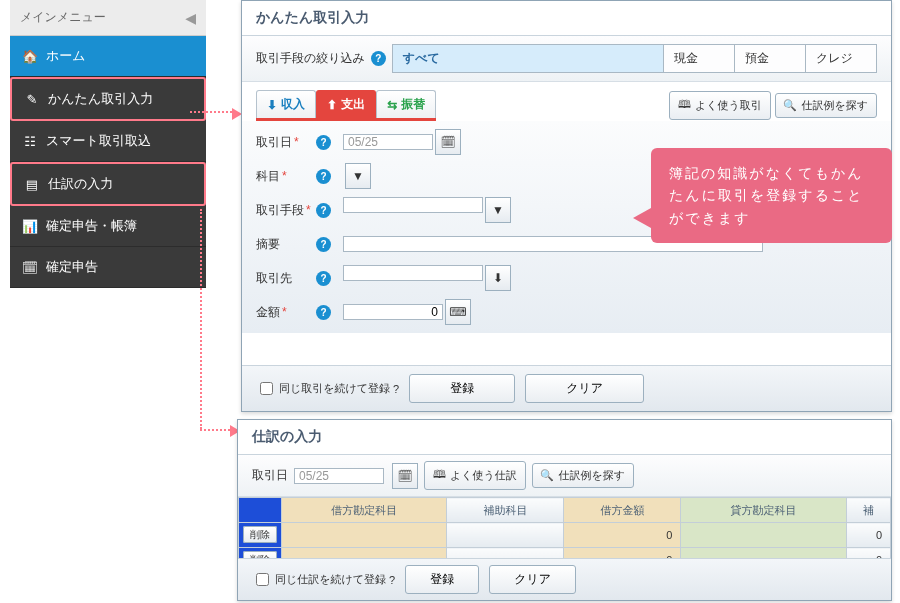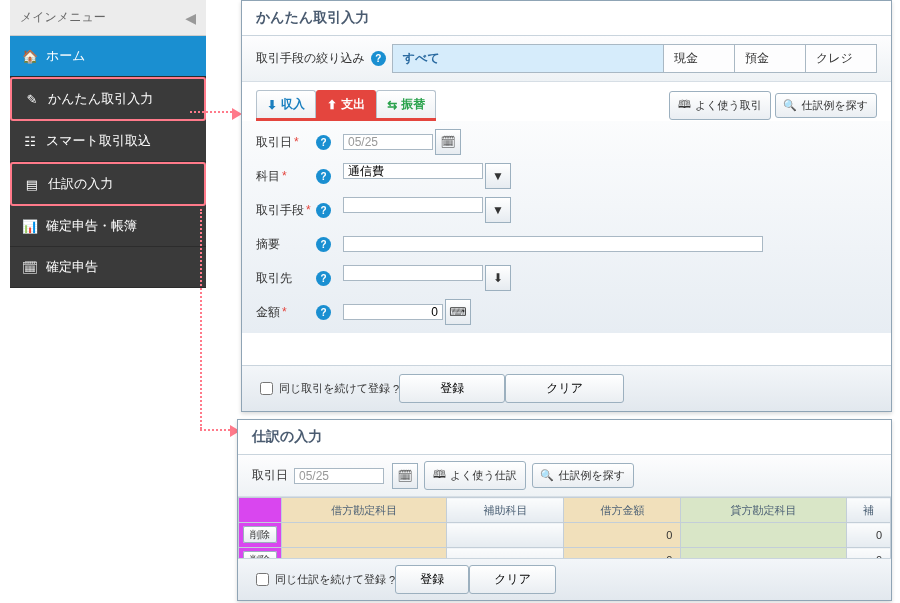--- a/index.html
+++ b/index.html
@@ -47,39 +47,39 @@
 .req{color:#e4453e;margin-left:2px}
 .frow .help{width:15px;height:15px;border-radius:50%;background:#1a8fd1;color:#fff;display:inline-flex;align-items:center;justify-content:center;font-size:10px;font-weight:bold;margin-right:12px;margin-left:2px}
 .inp{height:16px;border:1px solid #a9b8c4;background:#fff;padding:0 4px;font-size:12px;box-sizing:border-box}
 .date{width:90px;color:#999}
 .calbtn,.kbbtn,.ddbtn{width:24px;height:24px;border:1px solid #9cb0bf;background:linear-gradient(#fff,#e6ebf0);display:inline-flex;align-items:center;justify-content:center;margin-left:2px;cursor:pointer;font-size:12px}
 .sel{display:flex}
 .sel .inp{width:140px}
 .longinp{width:420px}
 .amt{width:100px;text-align:right}
 
-.footbar{position:absolute;left:0;right:0;bottom:0;display:flex;align-items:center;padding:8px 14px;border-top:1px solid #c9d4dd;background:linear-gradient(#f3f6f9,#e2e8ee)}
+.footbar{position:absolute;left:0;right:0;bottom:0;display:flex;align-items:center;gap:10px;padding:8px 14px;border-top:1px solid #c9d4dd;background:linear-gradient(#f3f6f9,#e2e8ee)}
 .footbar label{display:flex;align-items:center;gap:3px;font-size:11px}
 .bigbtn{padding:5px 40px;border:1px solid #9cb0bf;border-radius:3px;background:linear-gradient(#fff,#eaeef2);font-size:12px;cursor:pointer}
 
 .callout{position:absolute;background:#ea6a84;color:#fff;padding:14px 18px;font-size:14px;line-height:1.6;border-radius:6px;letter-spacing:2px}
 .callout::before{content:"";position:absolute;width:0;height:0;border-right:18px solid #ea6a84;border-top:10px solid transparent;border-bottom:10px solid transparent;left:-18px;top:60px}
 .co1{left:651px;top:148px;width:205px}
 .co2{left:587px;top:420px;width:270px}
 .co2::before{left:-18px;top:72px}
 
 .p2{left:237px;top:419px;width:653px;height:180px}
 .jrow{display:flex;align-items:center;padding:6px 14px;gap:6px;border-bottom:1px solid #d6dee5;background:linear-gradient(#fdfdfe,#eef2f5)}
 .jrow .inp{color:#999}
 table.jt{width:calc(100% - 0px);border-collapse:collapse;margin:0}
 table.jt th,table.jt td{border:1px solid #c3ced8;padding:3px 4px;font-size:11px;text-align:center;background:linear-gradient(#fbfcfd,#e5ebf1);height:18px}
 table.jt th{color:#4a5f74;font-weight:normal}
 table.jt .dr{background:#f1e0bb}
 table.jt .cr{background:#d9e6c7}
-table.jt .rownum{width:34px;background:#d946ef}
+table.jt .rownum{width:34px;background:#1d4ed8}
 table.jt .num{text-align:right;padding-right:8px}
 table.jt .totlab{text-align:right;font-size:11px}
 .smallbtn{padding:2px 6px;border:1px solid #9cb0bf;background:linear-gradient(#fff,#e8edf1);font-size:10px;border-radius:2px;cursor:pointer}
 .p2 .footbar{padding:6px 14px}
 </style>
 </head>
 <body>
 <div class="canvas">
 
 <div class="sidebar">
@@ -163,21 +163,20 @@
     <div class="frow">
       <label><span>取引日</span><span class="req">*</span></label>
       <span class="help">?</span>
       <input class="inp date" value="05/25" style="">
       <span class="calbtn">🗓</span>
     </div>
     <div class="frow">
       <label><span>科目</span><span class="req">*</span></label>
       <span class="help">?</span>
       <div class="sel">
-            <input class="inp" value="通信費" style="">
             <span class="ddbtn">▼</span>
           </div>
     </div>
     <div class="frow">
       <label><span>取引手段</span><span class="req">*</span></label>
       <span class="help">?</span>
       <div class="sel">
             <input class="inp" value="" style="">
             <span class="ddbtn">▼</span>
           </div>
@@ -268,14 +267,15 @@
     <label>
           <input type="checkbox" style="">
           <span>同じ仕訳を続けて登録</span>
           <span class="help">?</span>
         </label>
     <button class="bigbtn" style="padding:5px 24px">登録</button>
     <button class="bigbtn" style="padding:5px 24px">クリア</button>
   </div>
 </div>
 
+<div class="callout co1">簿記の知識がなくてもかんたんに取引を登録することができます</div>
 
 </div>
 
 </body></html>

